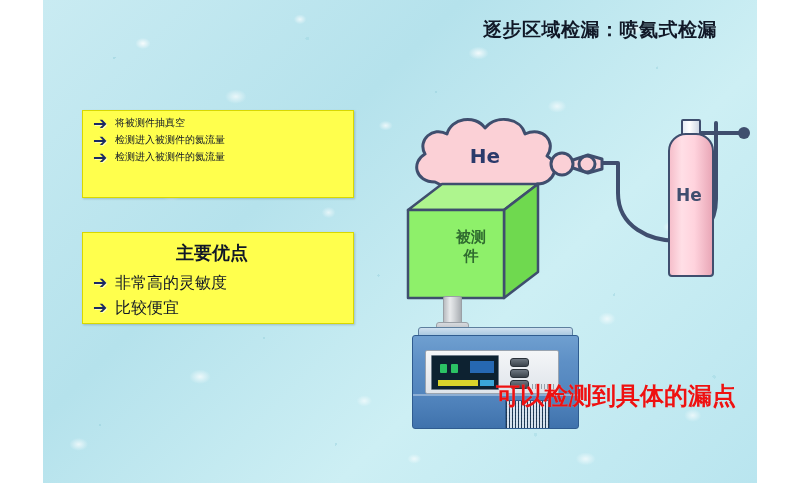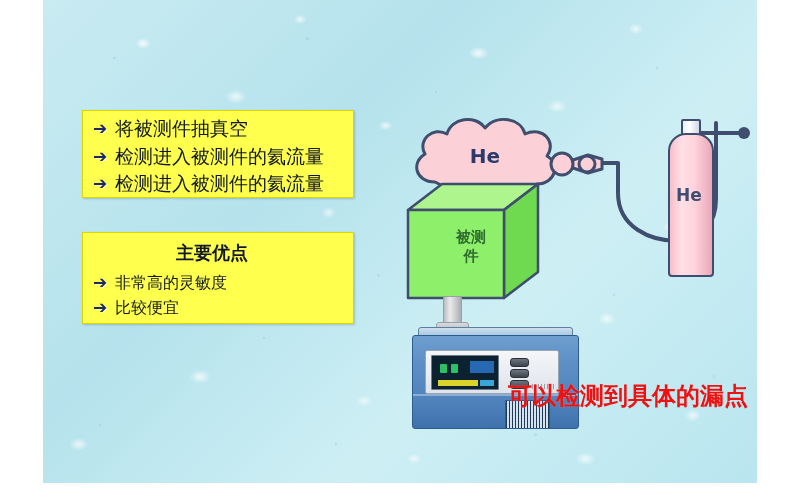--- a/index.html
+++ b/index.html
@@ -141,21 +141,21 @@
     font-weight: 700;
     text-shadow: 1px 1px 0 rgba(255,255,255,.6);
   }
   .bullet-text {
     font-size: 16px;
     color: #111827;
     line-height: 1.45;
     white-space: nowrap;
   }
   #box-steps .bullet-row { margin-bottom: 0px; }
-  #box-steps .bullet-text { font-size: 19px; }
+  #box-steps .bullet-text { font-size: 10px; }
   #box-merits .bullet-text { font-size: 16px; }
 
   
   #cloud {
     position: absolute;
     left: 405px;
     top: 112px;
     width: 170px;
     height: 100px;
   }
@@ -353,37 +353,38 @@
     width: 16px;
     height: 20px;
     background: linear-gradient(90deg,#e7edf5 0%, #ffffff 40%, #cfd8e4 100%);
     border: 2px solid #3f4e6e;
     border-radius: 2px;
   }
 
   
   #red-note {
     position: absolute;
-    left: 508px;
+    left: 496px;
     top: 380px;
     font-size: 24px;
     font-weight: 700;
     color: #ee1111;
     white-space: nowrap;
     text-shadow: 0 0 1px rgba(255,255,255,.35);
   }
 </style>
 </head>
 <body>
 
 <div id="slide">
 
   <div id="bg"></div>
   <div id="bg-speckle"></div>
 
+  <div id="title">逐步区域检漏：喷氦式检漏</div>
 
   <div id="box-steps" class="callout">
     <div class="bullet-row">
       <span class="bullet-arrow">➔</span>
       <span class="bullet-text">将被测件抽真空</span>
     </div>
     <div class="bullet-row">
       <span class="bullet-arrow">➔</span>
       <span class="bullet-text">检测进入被测件的氦流量</span>
     </div>

